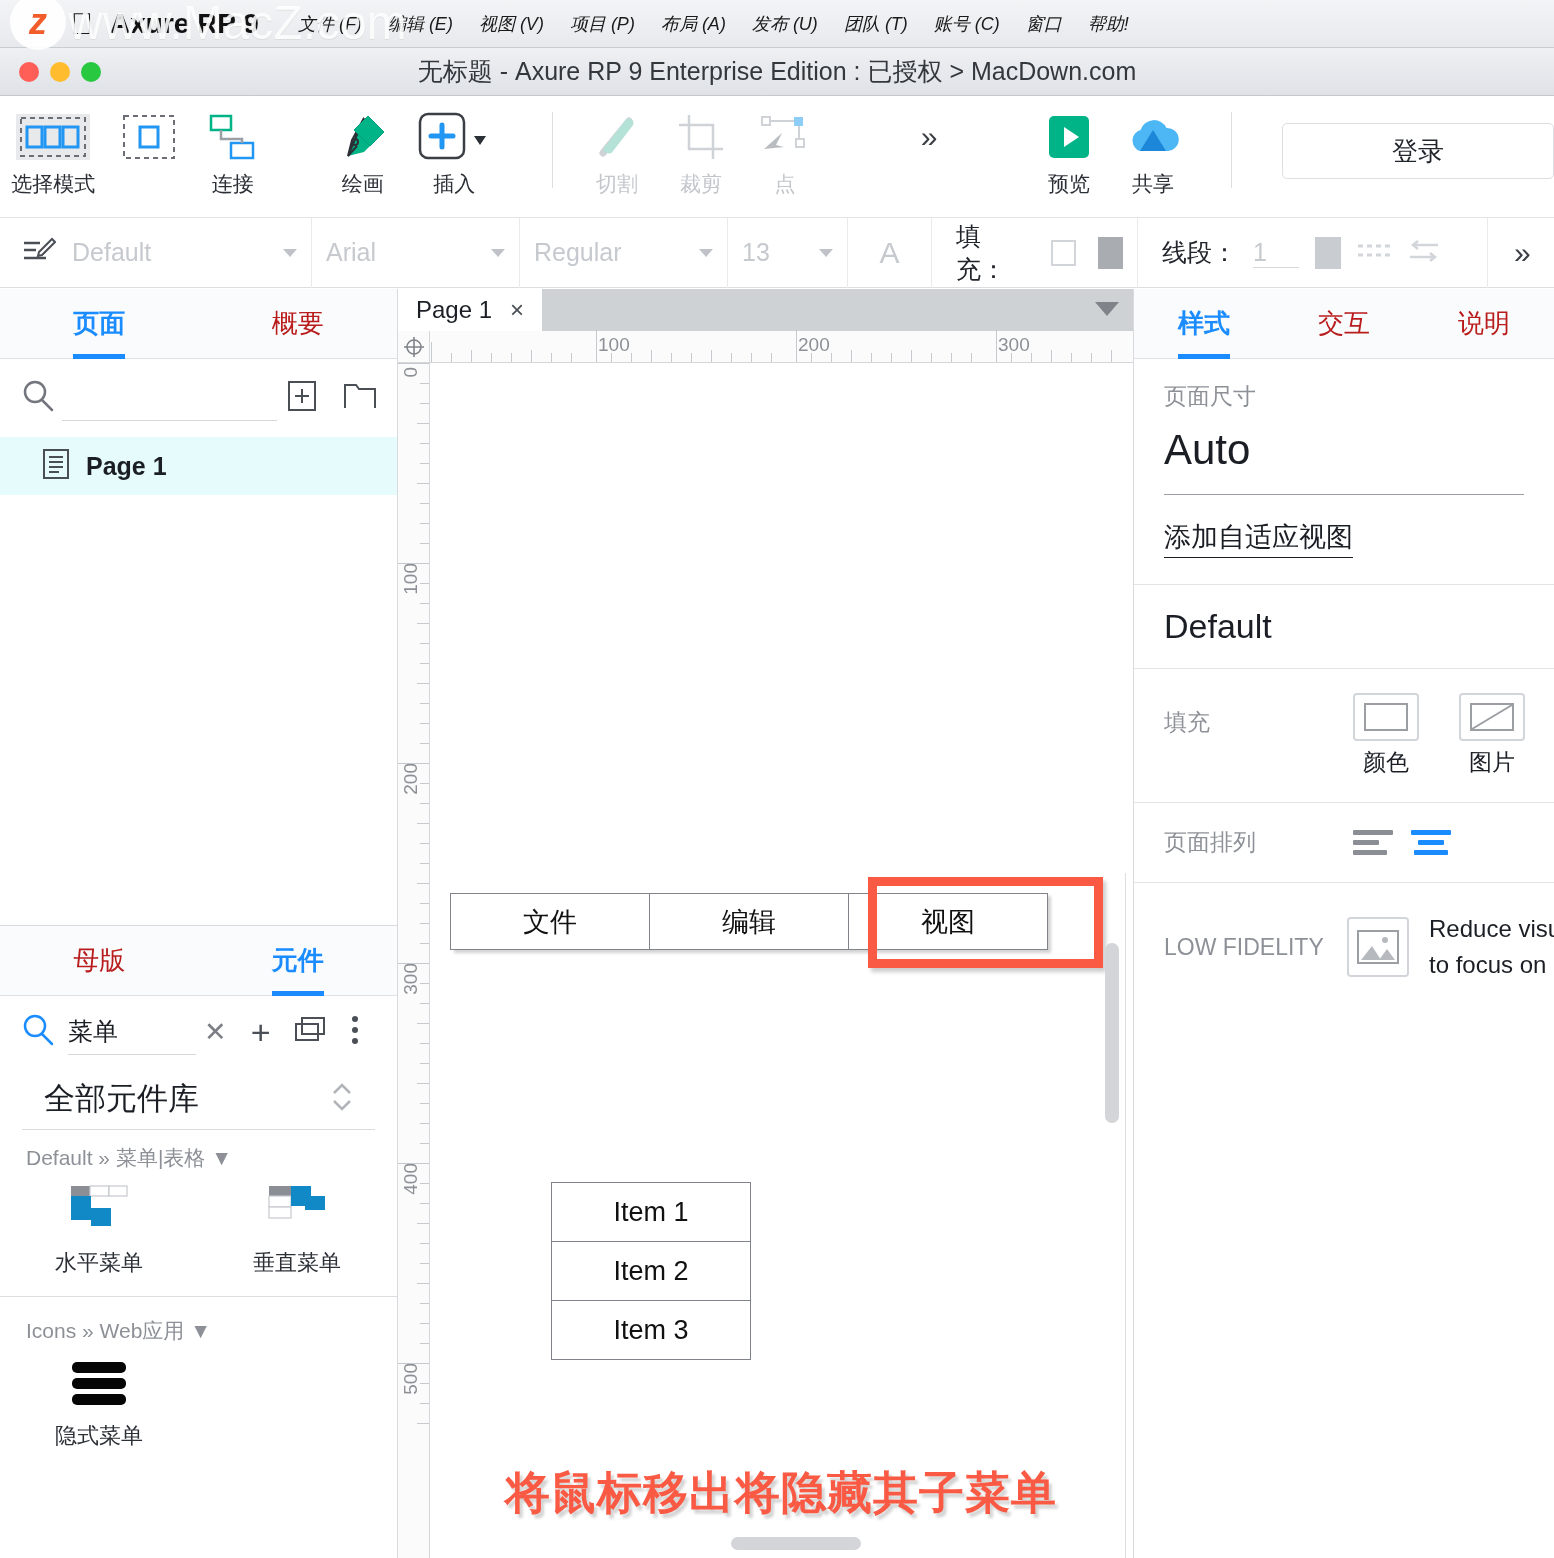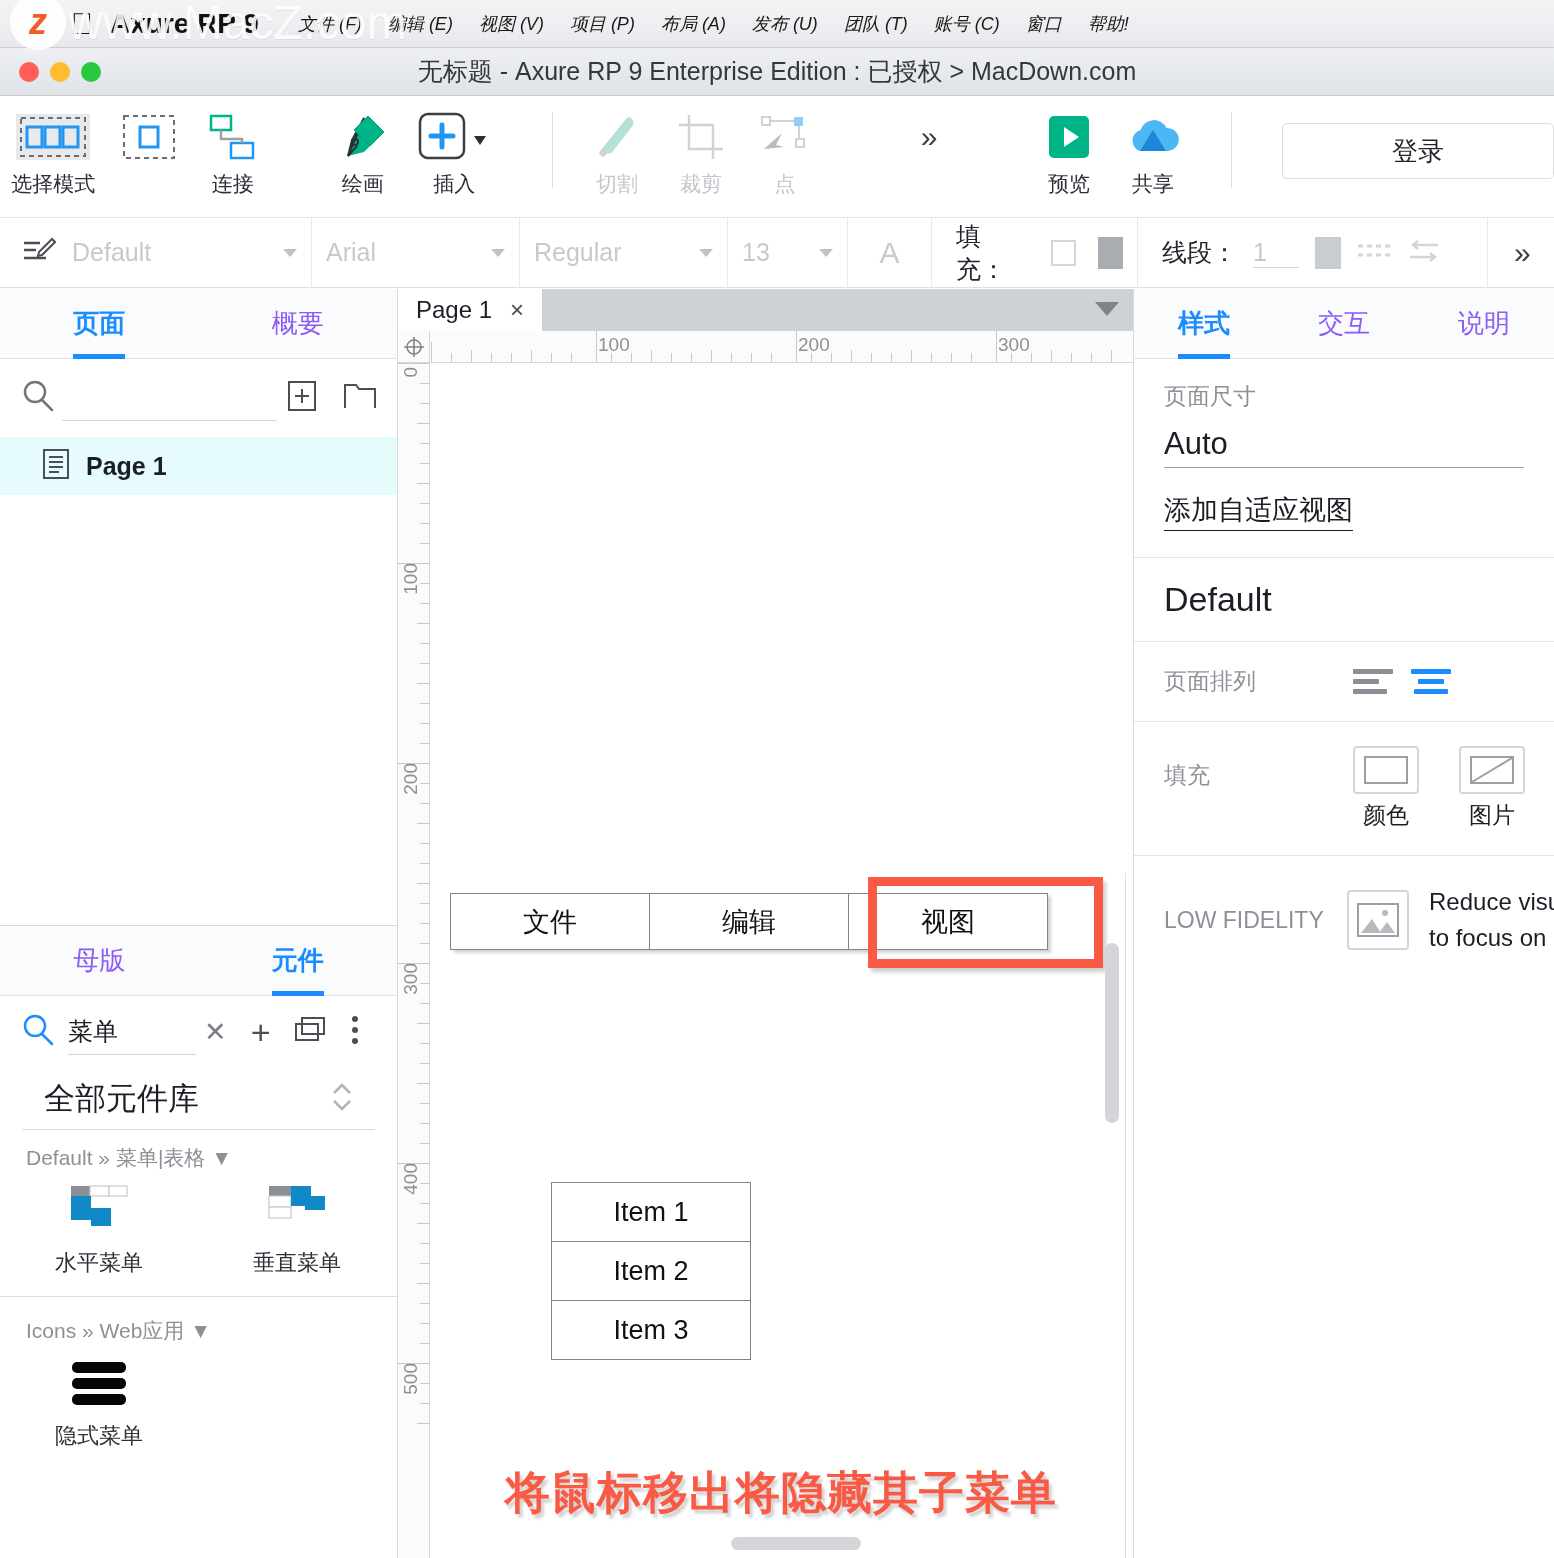--- a/index.html
+++ b/index.html
@@ -111,21 +111,21 @@
   .swatch-grey2 { width: 26px; height: 32px; background: #c9ccd0; }
 
   
   .left-panel {
     position: absolute; top: 289px; left: 0; width: 398px; height: 1269px;
     background: #ffffff; border-right: 1px solid #d8dadd;
   }
   .tabbar { height: 70px; display: flex; background: #fafbfc; border-bottom: 1px solid #dfe1e4; }
   .tabbar .tab {
     flex: 1; display: flex; align-items: center; justify-content: center;
-    font-size: 26px; color: #8b5cf6; position: relative;
+    font-size: 26px; color: #b91c1c; position: relative;
   }
   .tabbar .tab.active { color: #1a8cff; font-weight: bold; }
   .tabbar .tab.active::after {
     content: ""; position: absolute; bottom: -1px; left: 50%; transform: translateX(-50%);
     width: 52px; height: 5px; background: #1a8cff;
   }
   .searchrow { height: 78px; display: flex; align-items: center; padding: 0 20px; }
   .underline-input {
     flex: 1; height: 46px; border-bottom: 1px solid #d5d7da; display: flex; align-items: center;
     margin-left: 6px; margin-right: 10px;
@@ -224,22 +224,22 @@
     background: #d3d5d8; border-radius: 7px;
   }
 
   
   .right-panel {
     position: absolute; top: 289px; left: 1133px; width: 421px; height: 1269px;
     background: #ffffff; border-left: 1px solid #d8dadd;
   }
   .rp-section { border-bottom: 1px solid #e2e4e7; padding: 22px 30px 26px 30px; }
   .rp-label { font-size: 23px; color: #8d9197; }
-  .rp-value { font-size: 31px; color: #1b1f25; border-bottom: 1px solid #9b9ea3;
-    padding-bottom: 5px; margin-top: 14px; }
+  .rp-value { font-size: 42px; color: #1b1f25; border-bottom: 1px solid #9b9ea3;
+    padding-bottom: 20px; margin-top: 14px; }
   .rp-link { font-size: 27px; color: #1b1f25; border-bottom: 1px solid #1b1f25;
     display: inline-block; margin-top: 24px; padding-bottom: 2px; }
   .rp-head { font-size: 34px; color: #1b1f25; padding: 22px 30px 22px 30px;
     border-bottom: 1px solid #e2e4e7; }
   .rp-row { display: flex; align-items: center; padding: 24px 30px; border-bottom: 1px solid #e2e4e7; }
   .rp-row .rp-label { width: 175px; flex-shrink: 0; }
   .align-icon { width: 40px; height: 26px; display:flex; flex-direction:column; gap:5px; justify-content:center;}
   .align-icon .bar { height: 6px; border-radius: 1px; }
   .fill-btn { display: flex; flex-direction: column; align-items: center; }
   .fill-btn .fbox { width: 66px; height: 48px; border: 2px solid #d2d5d9; border-radius: 4px;
@@ -748,52 +748,52 @@
     </div>
 
     <div class="rp-section">
       <div class="rp-label">页面尺寸</div>
       <div class="rp-value">Auto</div>
       <div><span class="rp-link">添加自适应视图</span></div>
     </div>
 
     <div class="rp-head">Default</div>
 
-    <div class="rp-row">
-      <span class="rp-label">页面排列</span>
-      <span class="align-icon" style="margin-left:14px;">
-        <span class="bar" style="width:40px; background:#8b8f95;"></span>
-        <span class="bar" style="width:26px; background:#8b8f95;"></span>
-        <span class="bar" style="width:34px; background:#8b8f95;"></span>
-      </span>
-      <span class="align-icon" style="margin-left:18px; align-items:center;">
-        <span class="bar" style="width:40px; background:#1a8cff;"></span>
-        <span class="bar" style="width:26px; background:#1a8cff;"></span>
-        <span class="bar" style="width:34px; background:#1a8cff;"></span>
-      </span>
-    </div>
-
     <div class="rp-row" style="align-items:flex-start;">
       <span class="rp-label" style="padding-top:14px;">填充</span>
       <span class="fill-btn" style="margin-left:14px;">
         <span class="fbox">
           <svg width="46" height="30" viewBox="0 0 46 30">
               <rect x="2" y="2" width="42" height="26" fill="none" stroke="#9b9ea3" stroke-width="2"></rect>
             </svg>
         </span>
         <span class="flabel">颜色</span>
       </span>
       <span class="fill-btn" style="margin-left:40px;">
         <span class="fbox">
           <svg width="46" height="30" viewBox="0 0 46 30">
             <rect x="2" y="2" width="42" height="26" fill="none" stroke="#9b9ea3" stroke-width="2"></rect>
             <path d="M3 27 L43 3" stroke="#9b9ea3" stroke-width="2"></path>
           </svg>
         </span>
         <span class="flabel">图片</span>
+      </span>
+    </div>
+
+    <div class="rp-row">
+      <span class="rp-label">页面排列</span>
+      <span class="align-icon" style="margin-left:14px;">
+        <span class="bar" style="width:40px; background:#8b8f95;"></span>
+        <span class="bar" style="width:26px; background:#8b8f95;"></span>
+        <span class="bar" style="width:34px; background:#8b8f95;"></span>
+      </span>
+      <span class="align-icon" style="margin-left:18px; align-items:center;">
+        <span class="bar" style="width:40px; background:#1a8cff;"></span>
+        <span class="bar" style="width:26px; background:#1a8cff;"></span>
+        <span class="bar" style="width:34px; background:#1a8cff;"></span>
       </span>
     </div>
 
     <div class="rp-row" style="border-bottom:none; padding-top:28px;">
       <span class="rp-label">LOW FIDELITY</span>
       <span class="fill-btn" style="margin-left:8px;">
         <span class="fbox" style="width:62px; height:60px;">
           <svg width="46" height="40" viewBox="0 0 46 40">
             <rect x="3" y="4" width="40" height="32" fill="none" stroke="#9b9ea3" stroke-width="2"></rect>
             <circle cx="30" cy="13" r="3" fill="#b6b9be"></circle>

